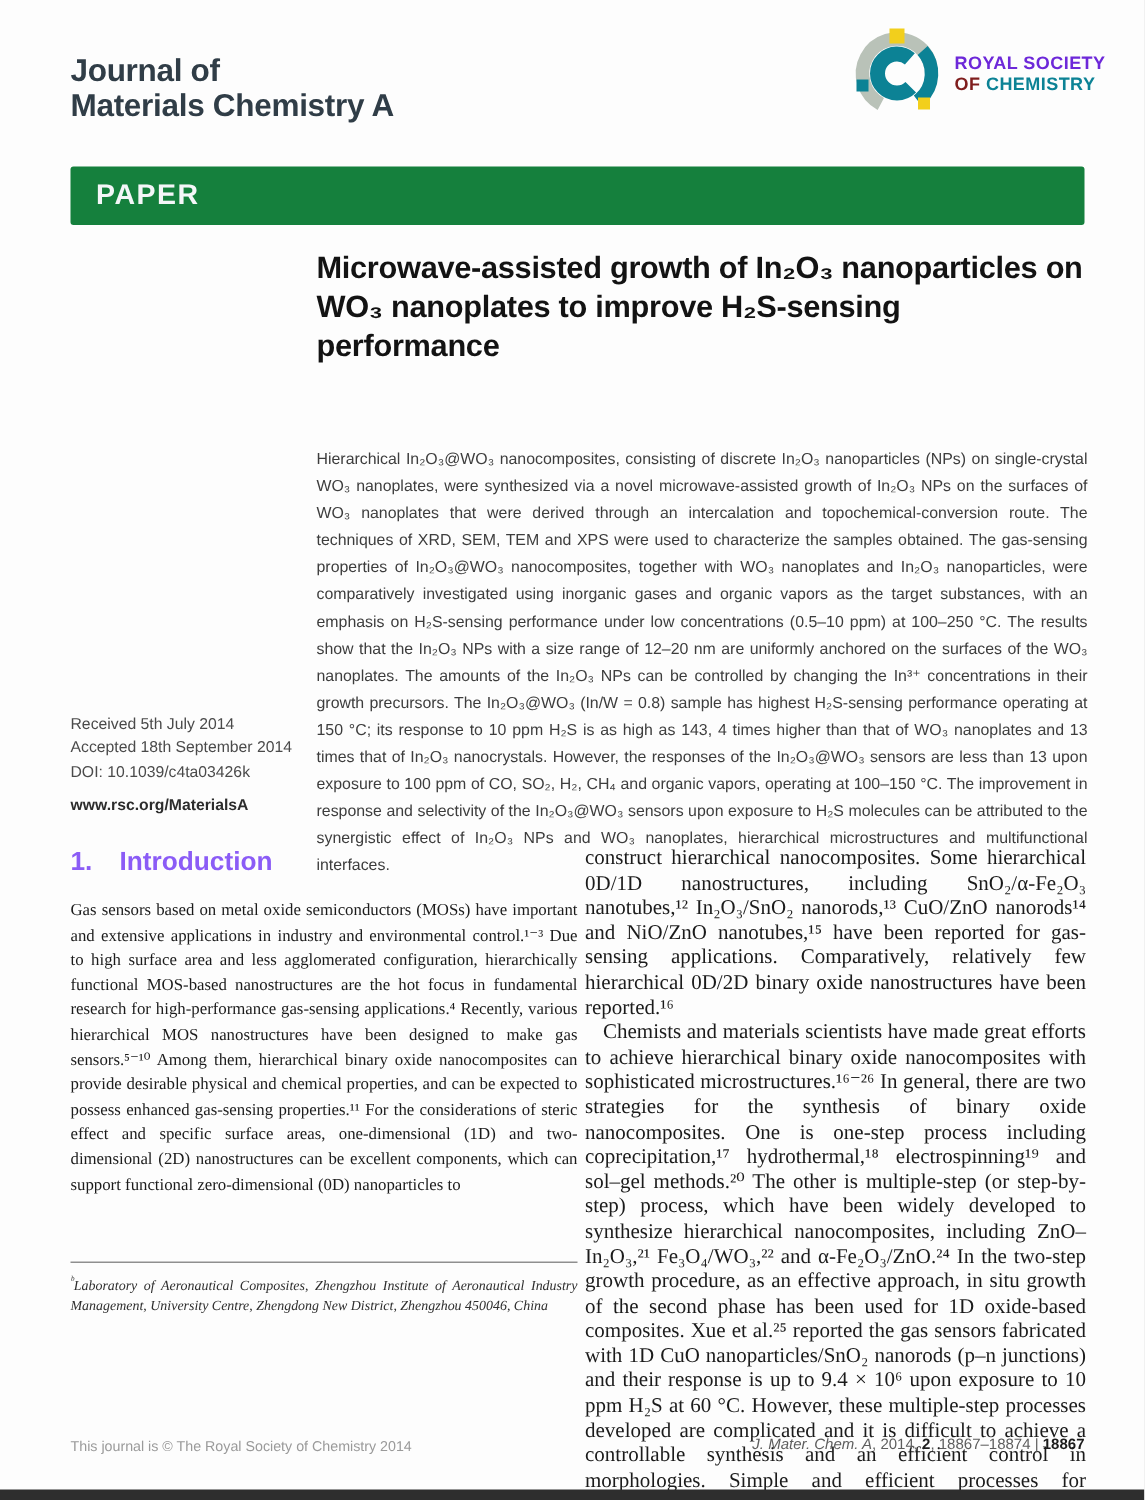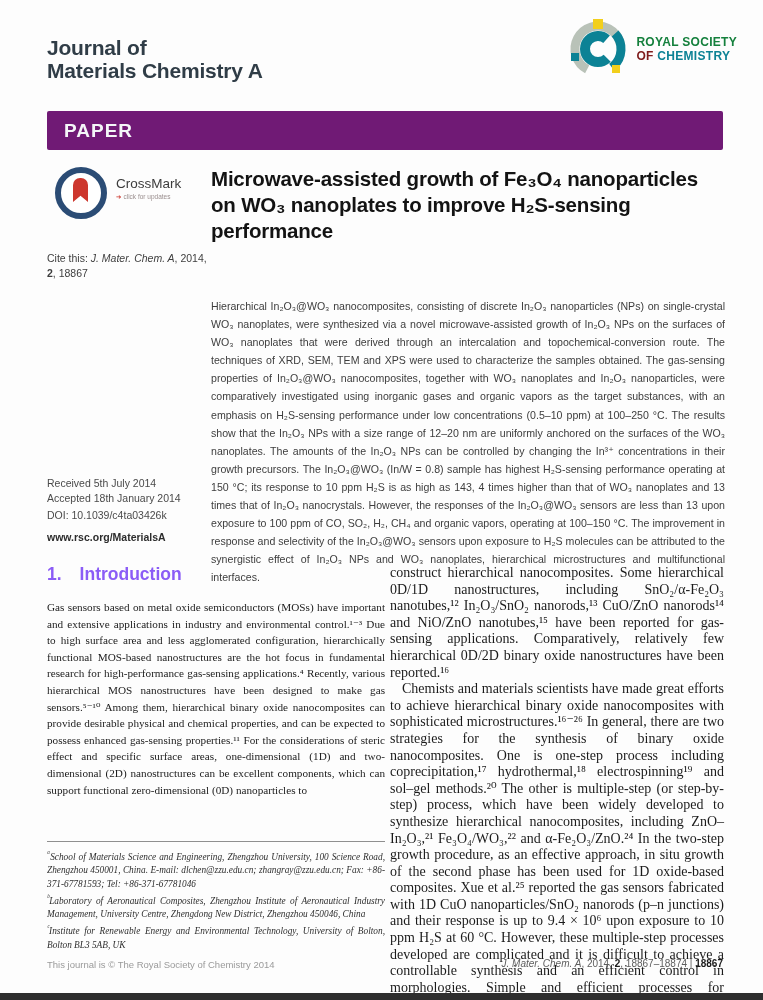--- a/index.html
+++ b/index.html
@@ -6,25 +6,25 @@
   .page{
     position:relative;width:763px;height:1000px;background:#fdfdfd;
     margin:0 auto;overflow:hidden;
     font-family:"Liberation Sans","DejaVu Sans",sans-serif;color:#222;
   }
   
   .journal-name{position:absolute;left:47px;top:36px;font-weight:bold;
     font-size:21px;line-height:23px;color:#303d47;letter-spacing:-0.2px;}
   .rsc-logo{position:absolute;right:26px;top:18px;display:flex;align-items:center;gap:6px;}
   .rsc-text{font-weight:bold;font-size:12px;line-height:14px;letter-spacing:0.3px;}
-  .rsc-line1{color:#15803d;}
+  .rsc-line1{color:#6d28d9;}
   .rsc-line2 .of{color:#7f1d1d;}
   .rsc-line2 .chem{color:#0c8295;}
   .paper-banner{position:absolute;left:47px;top:111px;width:676px;height:39px;
-    background:#701a75;border-radius:2px;display:flex;align-items:center;}
+    background:#15803d;border-radius:2px;display:flex;align-items:center;}
   .paper-banner span{color:#f4f6f8;font-weight:bold;font-size:19px;letter-spacing:1px;padding-left:17px;}
   
   .crossmark{position:absolute;left:55px;top:167px;display:flex;gap:9px;align-items:flex-start;cursor:pointer;}
   .cm-circle{width:40px;height:40px;border-radius:50%;border:6px solid #2b4c75;background:#fff;position:relative;}
   .cm-bookmark{position:absolute;left:12px;top:5px;width:15px;height:24px;background:#cd372e;
     border-radius:7px 7px 0 0;
     clip-path:polygon(0 0,100% 0,100% 100%,50% 74%,0 100%);}
   .cm-text{padding-top:9px;}
   .cm-label{font-size:13.5px;color:#3c3c3c;}
   .cm-sub{font-size:6.5px;color:#9b8f8f;margin-top:2px;}
@@ -85,59 +85,47 @@
     <div class="rsc-text">
       <div class="rsc-line1">ROYAL SOCIETY</div>
       <div class="rsc-line2"><span class="of">OF </span><span class="chem">CHEMISTRY</span></div>
     </div>
   </div>
 
   <div class="paper-banner">
     <span>PAPER</span>
   </div>
 
-  <div class="crossmark">
-    <div class="cm-circle">
-      <div class="cm-bookmark"></div>
-    </div>
-    <div class="cm-text">
-      <div class="cm-label">CrossMark</div>
-      <div class="cm-sub"><span class="cm-arrow">➔</span><span>click for updates</span></div>
-    </div>
-  </div>
 
-  <div class="cite-block"><span>Cite this: </span><span class="ital">J. Mater. Chem. A</span><span>, 2014, </span><span class="bold">2</span><span>, 18867</span></div>
 
   <div class="dates-block">
     <div>Received 5th July 2014</div>
-    <div>Accepted 18th January 2014</div>
+    <div>Accepted 18th September 2014</div>
   </div>
   <div class="doi-line">DOI: 10.1039/c4ta03426k</div>
   <div class="site-line">www.rsc.org/MaterialsA</div>
 
-  <h1 class="article-title" style="margin:0">Microwave-assisted growth of Fe₃O₄ nanoparticles on WO₃ nanoplates to improve H₂S-sensing performance</h1>
+  <h1 class="article-title" style="margin:0">Microwave-assisted growth of In₂O₃ nanoparticles on WO₃ nanoplates to improve H₂S-sensing performance</h1>
   <div class="article-abstract">Hierarchical In₂O₃@WO₃ nanocomposites, consisting of discrete In₂O₃ nanoparticles (NPs) on single-crystal WO₃ nanoplates, were synthesized via a novel microwave-assisted growth of In₂O₃ NPs on the surfaces of WO₃ nanoplates that were derived through an intercalation and topochemical-conversion route. The techniques of XRD, SEM, TEM and XPS were used to characterize the samples obtained. The gas-sensing properties of In₂O₃@WO₃ nanocomposites, together with WO₃ nanoplates and In₂O₃ nanoparticles, were comparatively investigated using inorganic gases and organic vapors as the target substances, with an emphasis on H₂S-sensing performance under low concentrations (0.5–10 ppm) at 100–250 °C. The results show that the In₂O₃ NPs with a size range of 12–20 nm are uniformly anchored on the surfaces of the WO₃ nanoplates. The amounts of the In₂O₃ NPs can be controlled by changing the In³⁺ concentrations in their growth precursors. The In₂O₃@WO₃ (In/W = 0.8) sample has highest H₂S-sensing performance operating at 150 °C; its response to 10 ppm H₂S is as high as 143, 4 times higher than that of WO₃ nanoplates and 13 times that of In₂O₃ nanocrystals. However, the responses of the In₂O₃@WO₃ sensors are less than 13 upon exposure to 100 ppm of CO, SO₂, H₂, CH₄ and organic vapors, operating at 100–150 °C. The improvement in response and selectivity of the In₂O₃@WO₃ sensors upon exposure to H₂S molecules can be attributed to the synergistic effect of In₂O₃ NPs and WO₃ nanoplates, hierarchical microstructures and multifunctional interfaces.</div>
 
   <div class="section-heading">
     <span class="num">1.</span><span>Introduction</span>
   </div>
 
   <div class="col-left serif">
     <p style="margin:0">Gas sensors based on metal oxide semiconductors (MOSs) have important and extensive applications in industry and environmental control.¹⁻³ Due to high surface area and less agglomerated configuration, hierarchically functional MOS-based nanostructures are the hot focus in fundamental research for high-performance gas-sensing applications.⁴ Recently, various hierarchical MOS nanostructures have been designed to make gas sensors.⁵⁻¹⁰ Among them, hierarchical binary oxide nanocomposites can provide desirable physical and chemical properties, and can be expected to possess enhanced gas-sensing properties.¹¹ For the considerations of steric effect and specific surface areas, one-dimensional (1D) and two-dimensional (2D) nanostructures can be excellent components, which can support functional zero-dimensional (0D) nanoparticles to</p>
   </div>
 
   <div class="col-right serif">
     <p style="margin:0">construct hierarchical nanocomposites. Some hierarchical 0D/1D nanostructures, including SnO₂/α-Fe₂O₃ nanotubes,¹² In₂O₃/SnO₂ nanorods,¹³ CuO/ZnO nanorods¹⁴ and NiO/ZnO nanotubes,¹⁵ have been reported for gas-sensing applications. Comparatively, relatively few hierarchical 0D/2D binary oxide nanostructures have been reported.¹⁶</p>
     <p class="p2">Chemists and materials scientists have made great efforts to achieve hierarchical binary oxide nanocomposites with sophisticated microstructures.¹⁶⁻²⁶ In general, there are two strategies for the synthesis of binary oxide nanocomposites. One is one-step process including coprecipitation,¹⁷ hydrothermal,¹⁸ electrospinning¹⁹ and sol–gel methods.²⁰ The other is multiple-step (or step-by-step) process, which have been widely developed to synthesize hierarchical nanocomposites, including ZnO–In₂O₃,²¹ Fe₃O₄/WO₃,²² and α-Fe₂O₃/ZnO.²⁴ In the two-step growth procedure, as an effective approach, in situ growth of the second phase has been used for 1D oxide-based composites. Xue et al.²⁵ reported the gas sensors fabricated with 1D CuO nanoparticles/SnO₂ nanorods (p–n junctions) and their response is up to 9.4 × 10⁶ upon exposure to 10 ppm H₂S at 60 °C. However, these multiple-step processes developed are complicated and it is difficult to achieve a controllable synthesis and an efficient control in morphologies. Simple and efficient processes for constructing hierarchical MOS nanostructures are</p>
   </div>
 
   <div class="fn-rule"></div>
   <div class="footnotes serif">
-    <p><span class="fn-marker">ᵃ</span><span>School of Materials Science and Engineering, Zhengzhou University, 100 Science Road, Zhengzhou 450001, China. E-mail: dlchen@zzu.edu.cn; zhangray@zzu.edu.cn; Fax: +86-371-67781593; Tel: +86-371-67781046</span></p>
     <p><span class="fn-marker">ᵇ</span><span>Laboratory of Aeronautical Composites, Zhengzhou Institute of Aeronautical Industry Management, University Centre, Zhengdong New District, Zhengzhou 450046, China</span></p>
-    <p><span class="fn-marker">ᶜ</span><span>Institute for Renewable Energy and Environmental Technology, University of Bolton, Bolton BL3 5AB, UK</span></p>
   </div>
 
   <div class="footer-left">This journal is © The Royal Society of Chemistry 2014</div>
   <div class="footer-right"><span class="ital">J. Mater. Chem. A</span><span>, 2014, </span><span class="bold">2</span><span>, 18867–18874 | </span><span class="bold">18867</span></div>
 
   <div class="scan-edge"></div>
 </div>
 
 </body></html>

